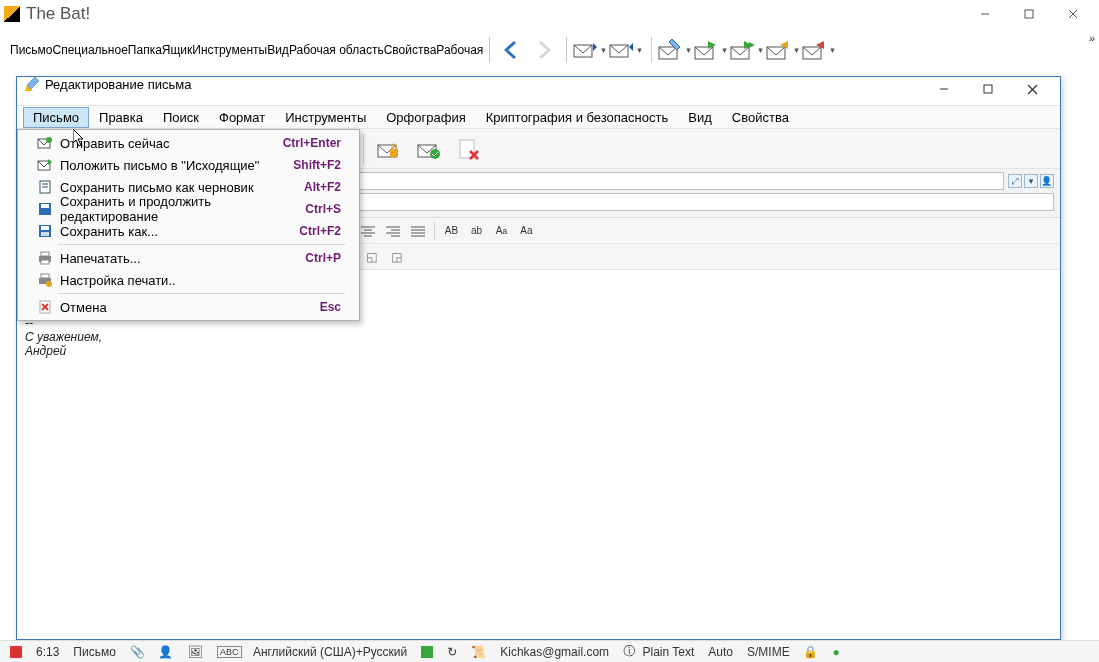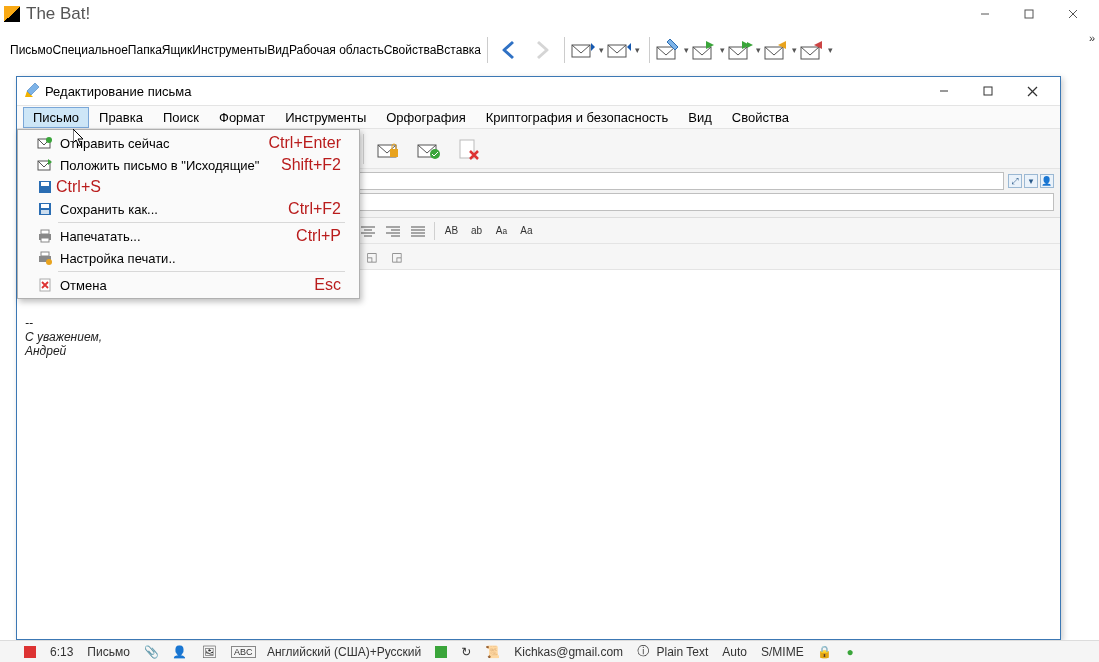--- a/index.html
+++ b/index.html
@@ -15,21 +15,21 @@
   .vsep { width:1px; height:26px; background:#ccc; margin:0 6px; }
   
   .outer-row { display:flex; align-items:center; height:44px; border-bottom:0; padding:0 6px 0 10px;}
   .nav-arrow { width:32px; height:32px; display:flex; align-items:center; justify-content:center; }
   .tb-btn { width:36px; height:30px; display:flex; align-items:center; justify-content:center; position:relative;}
   .tb-btn .dd { width:8px; font-size:9px; color:#555; margin-left:2px; }
   .overflow-chevron { position:absolute; top:32px; right:4px; font-size:11px; color:#333; }
 
   
   .editor-window { position:absolute; left:16px; top:76px; width:1045px; height:564px; border:1px solid #3c78b4; background:#fff; box-shadow:2px 2px 6px rgba(0,0,0,.2); display:flex; flex-direction:column;}
-  .ed-titlebar { height:28px; display:flex; align-items:center; padding:0 6px; }
+  .ed-titlebar { height:28px; display:flex; padding:0 6px; }
   .ed-titlebar .ed-icon { width:16px; height:16px; margin-right:6px; }
   .ed-titlebar .title { font-size:13px; color:#000;}
   .ed-titlebar .spacer{flex:1;}
 
   .ed-menubar { height:24px; display:flex; align-items:center; background:#fafafa; border-top:1px solid #e4e4e4; border-bottom:1px solid #e4e4e4; padding:0 6px; }
   .ed-menubar .m { padding:3px 10px; font-size:13px; color:#000; }
   .ed-menubar .m.active { border:1px solid #7aa7d8; background:#cde6f7; padding:2px 9px;}
 
   .ed-toolbar { height:40px; display:flex; align-items:center; background:#f6f6f6; border-bottom:1px solid #e4e4e4; padding:0 4px; gap:0;}
   .ed-toolbar .big { width:40px; height:34px; display:flex; align-items:center; justify-content:center;}
@@ -51,25 +51,25 @@
   .tt.sep{ width:1px; background:#d0d0d0; height:16px; margin:0 3px;}
 
   .body-area { flex:1; background:#fff; padding:16px 8px; font-size:13px; color:#000;}
   .body-area .sig { font-style:italic; color:#222; font-size:12px;}
 
   
   .dropdown { position:absolute; left:0px; top:52px; width:343px; background:#fafafa; border:1px solid #b0b0b0; box-shadow:2px 3px 6px rgba(0,0,0,.25); padding:2px 12px;}
   .dropdown .mi { height:22px; display:flex; align-items:center; padding:0 6px 0 4px; font-size:13px; cursor:default;}
   .dropdown .mi .ico { width:22px; display:flex;justify-content:center;}
   .dropdown .mi .lbl { flex:1; padding-left:4px;}
-  .dropdown .mi .sc  { color:#b91c1c; font-size:16px;}
+  .dropdown .mi .sc  { color:#701a75; font-size:12px;font-weight:bold;}
   .dropdown hr { border:none; border-top:1px solid #d8d8d8; margin:2px 2px 2px 28px;}
 
   
-  .statusbar { position:absolute; left:0; right:0; bottom:0; height:22px; background:#f5f5f5; border-top:1px solid #dcdcdc; display:flex; align-items:center; font-size:12px; color:#333; padding:0 24px; gap:14px;}
+  .statusbar { position:absolute; left:0; right:0; bottom:0; height:22px; background:#f5f5f5; border-top:1px solid #dcdcdc; display:flex; align-items:center; font-size:12px; color:#333; padding:0 10px; gap:14px;}
   .statusbar .cell { display:flex; align-items:center; gap:4px;}
   .sq { width:12px;height:12px;}
 
   
   .cursor { position:absolute; left:56px; top:52px; width:12px; height:18px; pointer-events:none; z-index:1000;}
 
   
   .env-body{fill:#fff;stroke:#555;stroke-width:1}
 </style>
 </head>
@@ -100,21 +100,21 @@
 <div class="outer-row">
 
   <div class="m">Письмо</div>
   <div class="m">Специальное</div>
   <div class="m">Папка</div>
   <div class="m">Ящик</div>
   <div class="m">Инструменты</div>
   <div class="m">Вид</div>
   <div class="m">Рабочая область</div>
   <div class="m">Свойства</div>
-  <div class="m">Вставка</div>
+  <div class="m">Рабочая</div>
   <div class="vsep"></div>
 
   <div class="nav-arrow">
     <svg width="22" height="22">
         <path d="M14 3 L5 11 L14 19" fill="none" stroke="#2f71c4" stroke-width="3" stroke-linejoin="round"></path>
       </svg>
   </div>
   <div class="nav-arrow" style="opacity:.35">
     <svg width="22" height="22">
         <path d="M7 3 L16 11 L7 19" fill="none" stroke="#888" stroke-width="3" stroke-linejoin="round"></path>
@@ -434,24 +434,36 @@
             <path d="M1 3 L7 9 L13 3" fill="none" stroke="#555"></path>
             <path d="M11 1 L15 4 L11 7Z" fill="#3aa53a"></path>
           </svg>
         </span>
         <span class="lbl">Положить письмо в "Исходящие"</span>
         <span class="sc">Shift+F2</span>
       </div>
       <div class="mi">
         <span class="ico">
           <svg width="14" height="14">
+            <rect x="2" y="1" width="10" height="12" fill="#fff" stroke="#356"></rect>
+            <line x1="4" y1="4" x2="10" y2="4" stroke="#356"></line>
+            <line x1="4" y1="7" x2="10" y2="7" stroke="#356"></line>
+          </svg>
+        </span>
+        <span class="lbl">Сохранить письмо как черновик</span>
+        <span class="sc">Alt+F2</span>
+      </div>
+      <div class="mi">
+        <span class="ico">
+          <svg width="14" height="14">
             <rect x="1" y="1" width="12" height="12" fill="#2a6db3"></rect>
             <rect x="3" y="2" width="8" height="4" fill="#fff"></rect>
           </svg>
         </span>
+        <span class="lbl">Сохранить и продолжить редактирование</span>
         <span class="sc">Ctrl+S</span>
       </div>
       <div class="mi">
         <span class="ico">
           <svg width="14" height="14">
             <rect x="1" y="1" width="12" height="12" fill="#2a6db3"></rect>
             <rect x="3" y="2" width="8" height="4" fill="#fff"></rect>
             <rect x="3" y="8" width="8" height="4" fill="#cde"></rect>
           </svg>
         </span>

